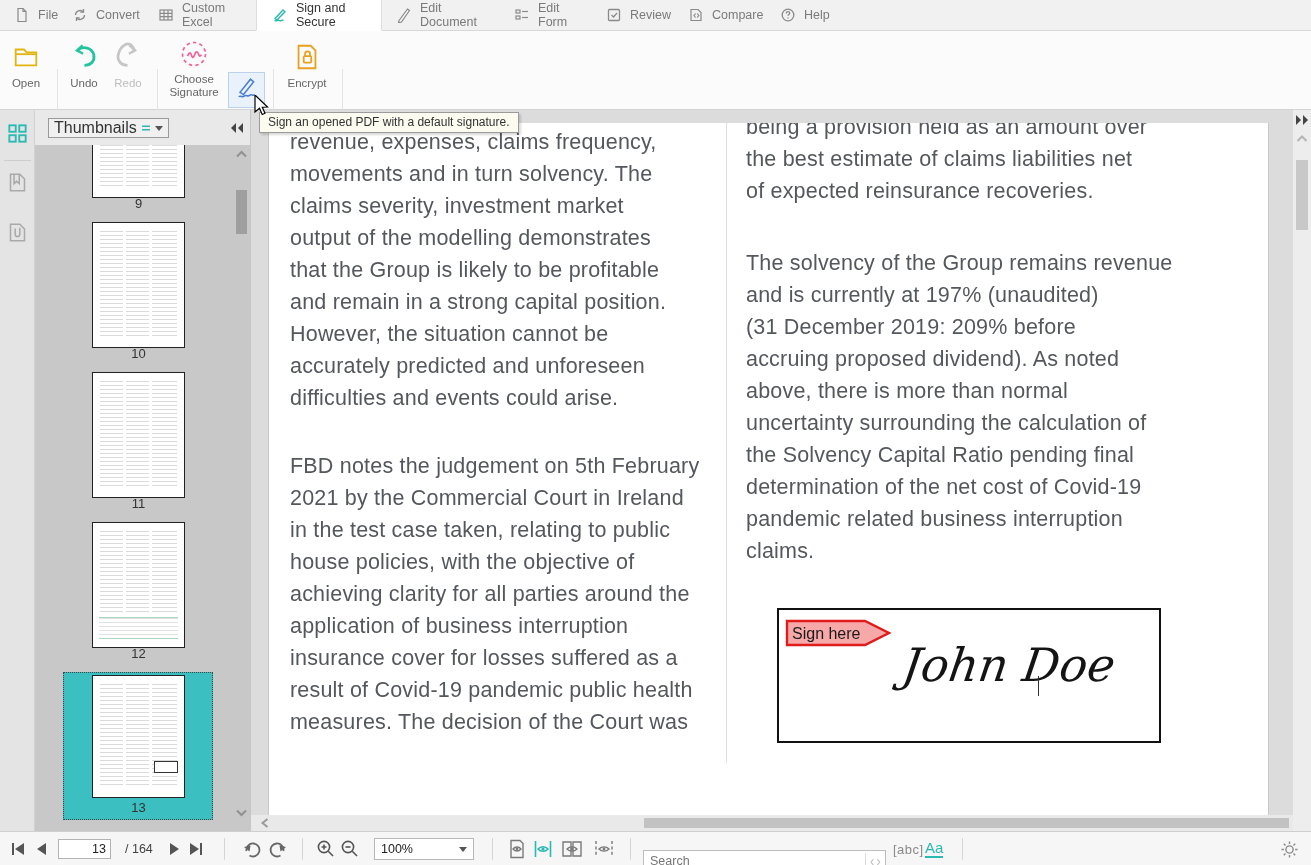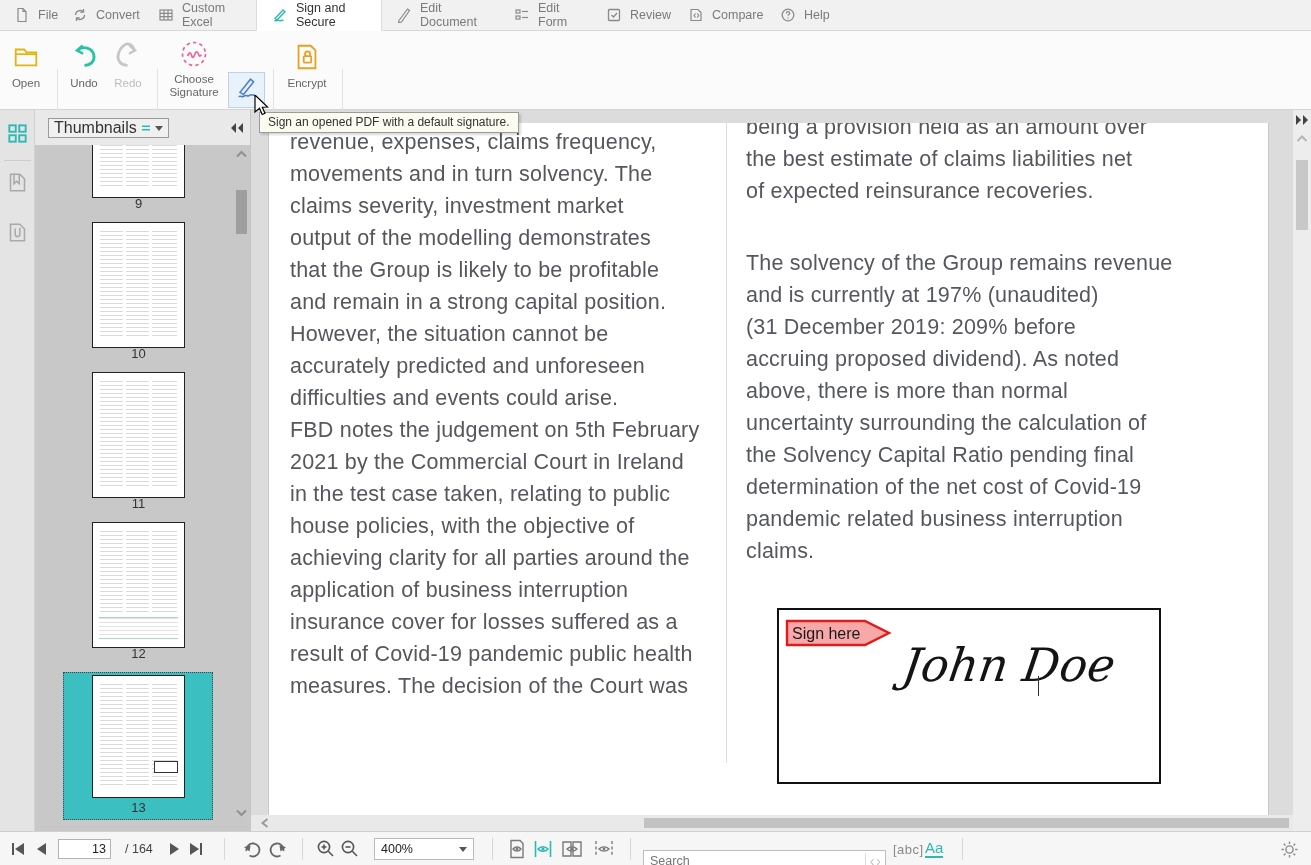--- a/index.html
+++ b/index.html
@@ -64,24 +64,24 @@
   
   .docarea{position:absolute;left:250px;top:110px;width:1043px;height:721px;background:#dcdcdc;
            border-left:1px solid #c6c6c6;}
   .page{position:absolute;left:17px;top:13px;width:1001px;height:692px;background:#fff;
         border-left:1px solid #c9c9c9;border-right:1px solid #c9c9c9;overflow:hidden;}
   .colrule{position:absolute;left:457px;top:0;width:1px;height:640px;background:#dedede;}
   .dcol{position:absolute;font-size:21.5px;color:#54575c;letter-spacing:.2px;}
   .dline{height:32px;white-space:nowrap;}
   .col1{left:21px;top:7px;}
   .col2{left:477px;top:-8px;}
-  .pgap1{}
+  .pgap1{margin-top:36px;}
   .pgap2{margin-top:40px;}
 
-  .sigbox{position:absolute;left:508px;top:485px;width:384px;height:176px;border:2px solid #111;
+  .sigbox{position:absolute;left:508px;top:485px;width:384px;height:135px;border:2px solid #111;
           background:#fff;}
   .signame{position:absolute;left:100px;top:28px;width:260px;text-align:center;
            font-family:"DejaVu Serif",serif;font-style:italic;font-size:46px;color:#141414;
            transform:skewX(-8deg);}
   .sigflag{position:absolute;left:6px;top:9px;}
   .sigflag text{font-size:16px;fill:#1a1a1a;font-family:"Liberation Sans",sans-serif;}
   .sigcaret{position:absolute;left:259px;top:66px;width:1px;height:20px;background:#333;}
 
   .hscroll{position:absolute;left:0;top:705px;width:1043px;height:16px;background:#e9e9e9;}
   .hthumb{position:absolute;left:393px;top:3px;width:645px;height:10px;background:#c2c2c2;}
@@ -489,21 +489,21 @@
     </div>
     <div class="sitem" style="left:340px">
       <svg width="20" height="20" viewBox="0 0 20 20" fill="none" stroke="#555" stroke-width="1.6">
           <circle cx="8" cy="8" r="5.6"></circle>
           <path d="M12.3 12.3 17 17"></path>
           <path d="M5.5 8h5"></path>
         </svg>
     </div>
     <div class="sitem" style="left:374px">
       <div class="zoomsel">
-        <span>400%</span>
+        <span>100%</span>
         <span class="caret"></span>
       </div>
     </div>
     <div class="ssep" style="left:492px"></div>
     <div class="sitem" style="left:506px">
       <svg width="22" height="22" viewBox="0 0 22 22" fill="none" stroke="#7a7a7a" stroke-width="1.4">
           <path d="M5 2.5h9l3 3V19.5H5z"></path>
           <path d="M7 11c2.2-2.6 5.8-2.6 8 0-2.2 2.6-5.8 2.6-8 0z"></path>
           <circle cx="11" cy="11" r="1.3" fill="#7a7a7a" stroke="none"></circle>
         </svg>

